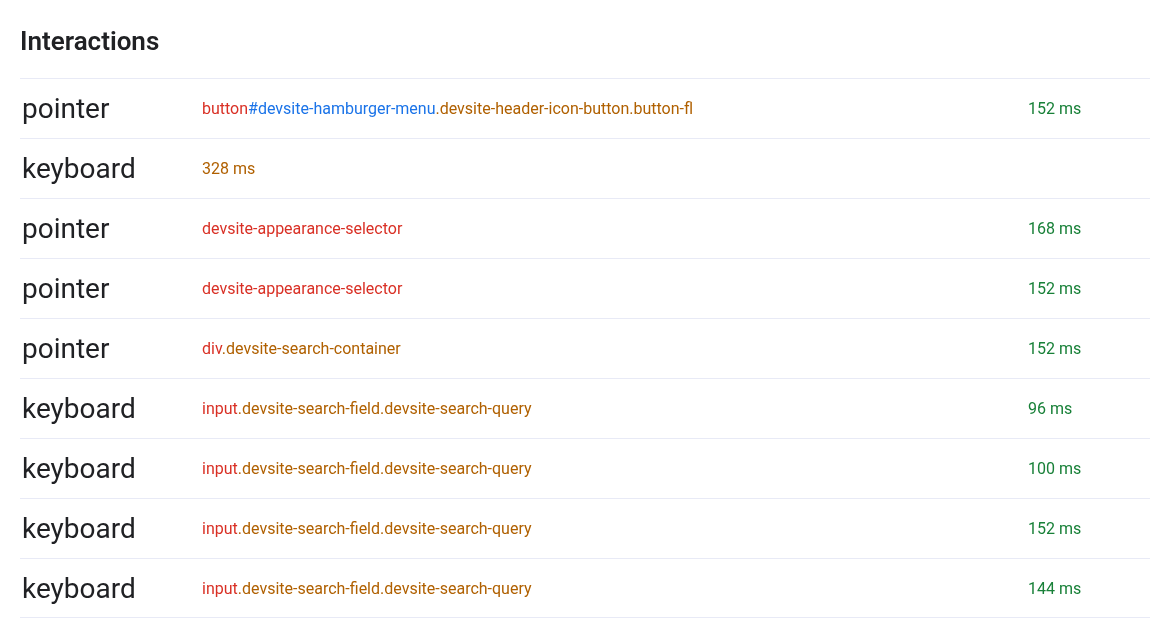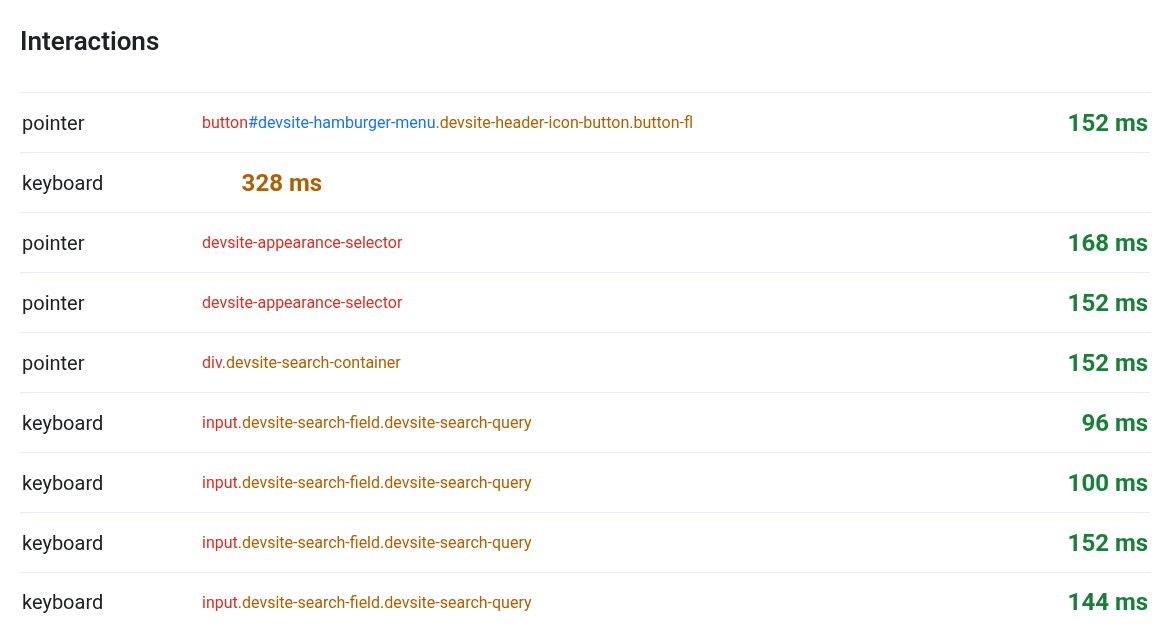--- a/index.html
+++ b/index.html
@@ -10,51 +10,50 @@
     background: #fff;
     color: #202124;
     font-size: 20px;
   }
   .panel {
     width: 1130px;
   }
   h2.section-title {
     font-size: 26px;
     font-weight: 600;
-    margin: 6px 0 36px 0;
+    margin: 6px 0 22px 0;
     color: #202124;
   }
   .row {
     display: flex;
     align-items: center;
     height: 60px;
     border-top: 1px solid #e8eaf6;
     padding: 0 2px;
   }
   .row:last-child { border-bottom: 1px solid #e8eaf6; }
   .col-type {
     width: 180px;
     flex-shrink: 0;
     color: #202124;
-    font-size: 20px;
+    font-size: 28px;
   }
   .col-target {
     flex: 1 1 auto;
     min-width: 0;
     font-size: 16px;
     white-space: nowrap;
     overflow: hidden;
     text-overflow: clip;
   }
   .col-time {
     width: 120px;
     flex-shrink: 0;
-    text-align: right;
-    font-size: 24px;
-    font-weight: 700;
+    font-size: 16px;
+    font-weight: 400;
   }
   .tag-el   { color: #d93025; } 
   .tag-id   { color: #1a73e8; } 
   .tag-cls2 { color: #b06000; } 
   .time-good { color: #188038; } 
   .time-warn { color: #b06000; } 
 </style>
 </head>
 <body>
 

